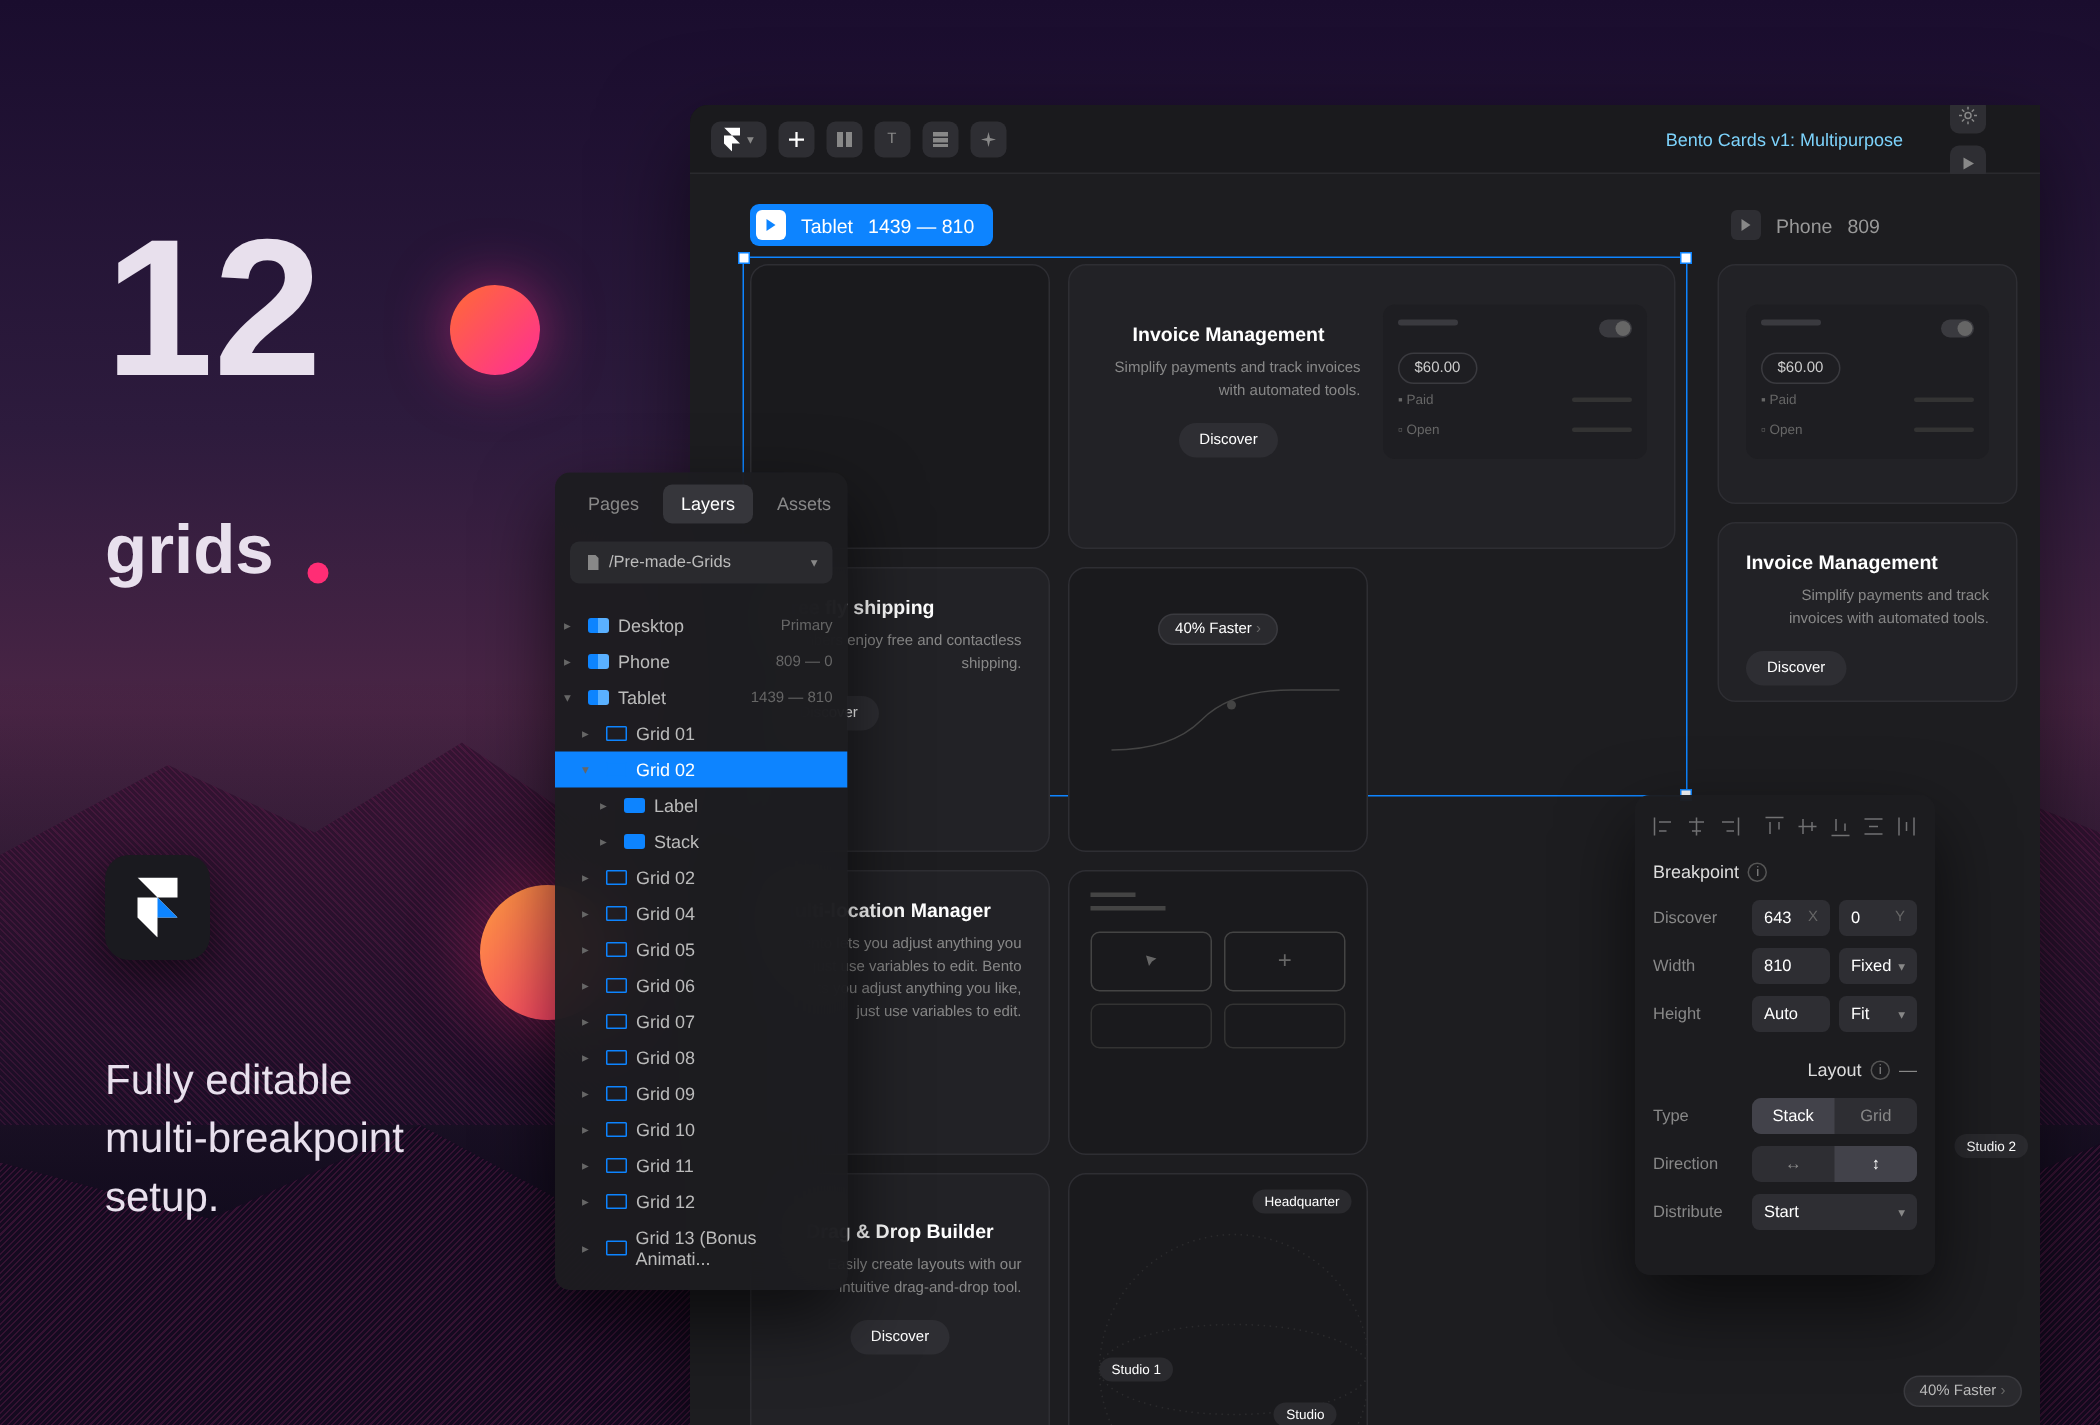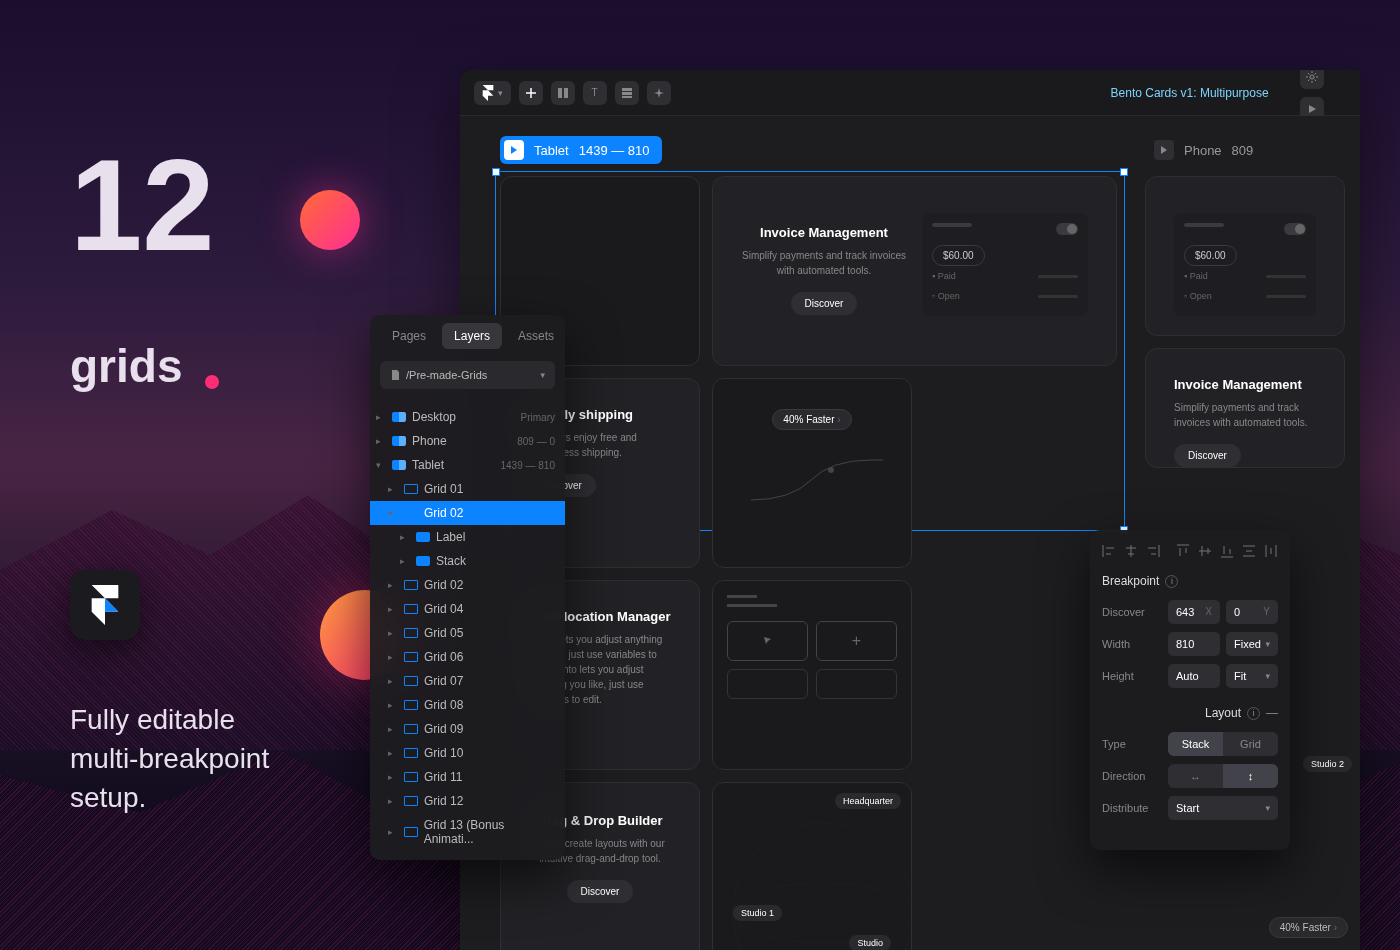--- a/index.html
+++ b/index.html
@@ -29,26 +29,26 @@
 .canvas{position:relative;padding:60px 30px;height:calc(100% - 46px);background:#1d1d20;}
 .bp-header{position:absolute;top:20px;left:40px;display:flex;align-items:center;gap:10px;background:#0d84ff;padding:4px 12px 4px 4px;border-radius:6px;font-size:13px;font-weight:500;}
 .bp-play{width:20px;height:20px;background:#fff;border-radius:4px;display:flex;align-items:center;justify-content:center;}
 .bp-header.phone{left:690px;background:transparent;color:#999;}
 .bp-header.phone .bp-play{background:#2e2e33;}
 .selection{position:absolute;top:55px;left:35px;width:630px;height:360px;border:1.5px solid #0d84ff;}
 .sel-handle{position:absolute;width:8px;height:8px;background:#fff;border:1px solid #0d84ff;}
 .sel-handle.tl{top:-4px;left:-4px;}.sel-handle.tr{top:-4px;right:-4px;}
 .sel-handle.bl{bottom:-4px;left:-4px;}.sel-handle.br{bottom:-4px;right:-4px;}
 .grid{position:absolute;top:60px;left:40px;width:620px;display:flex;flex-wrap:wrap;gap:12px;}
-.card{background:#222226;border-radius:12px;padding:28px;border:1px solid #2e2e33;}
+.card{background:#222226;border-radius:12px;padding:18px;border:1px solid #2e2e33;}
 .card.w1{width:200px;height:190px;}
 .card.w2{width:405px;height:190px;}
 .card.dark{background:#1a1a1d;}
 .card-title{font-size:13px;font-weight:600;margin-bottom:8px;}
-.card-desc{font-size:10px;color:#888;line-height:1.5;margin-bottom:14px;}
+.card-desc{font-size:10px;color:#888;line-height:1.5;margin-bottom:14px;text-align:right;}
 .card-btn{display:inline-block;padding:6px 14px;background:#2e2e33;border-radius:14px;font-size:10px;cursor:pointer;}
 .invoice-widget{background:#1e1e22;border-radius:8px;padding:10px;margin-top:8px;}
 .inv-top{display:flex;justify-content:space-between;margin-bottom:10px;}
 .inv-bar{width:40px;height:4px;background:#3a3a3f;border-radius:2px;}
 .inv-toggle{width:22px;height:12px;background:#3a3a3f;border-radius:6px;position:relative;}
 .inv-toggle::after{content:'';position:absolute;right:1px;top:1px;width:10px;height:10px;background:#666;border-radius:50%;}
 .inv-price{display:inline-block;padding:4px 10px;border:1px solid #3a3a3f;border-radius:12px;font-size:10px;color:#ccc;}
 .inv-rows{margin-top:0;}
 .inv-row{display:flex;justify-content:space-between;align-items:center;padding:5px 0;font-size:9px;color:#666;}
 .inv-row-bar{width:40px;height:3px;background:#333;border-radius:2px;}

